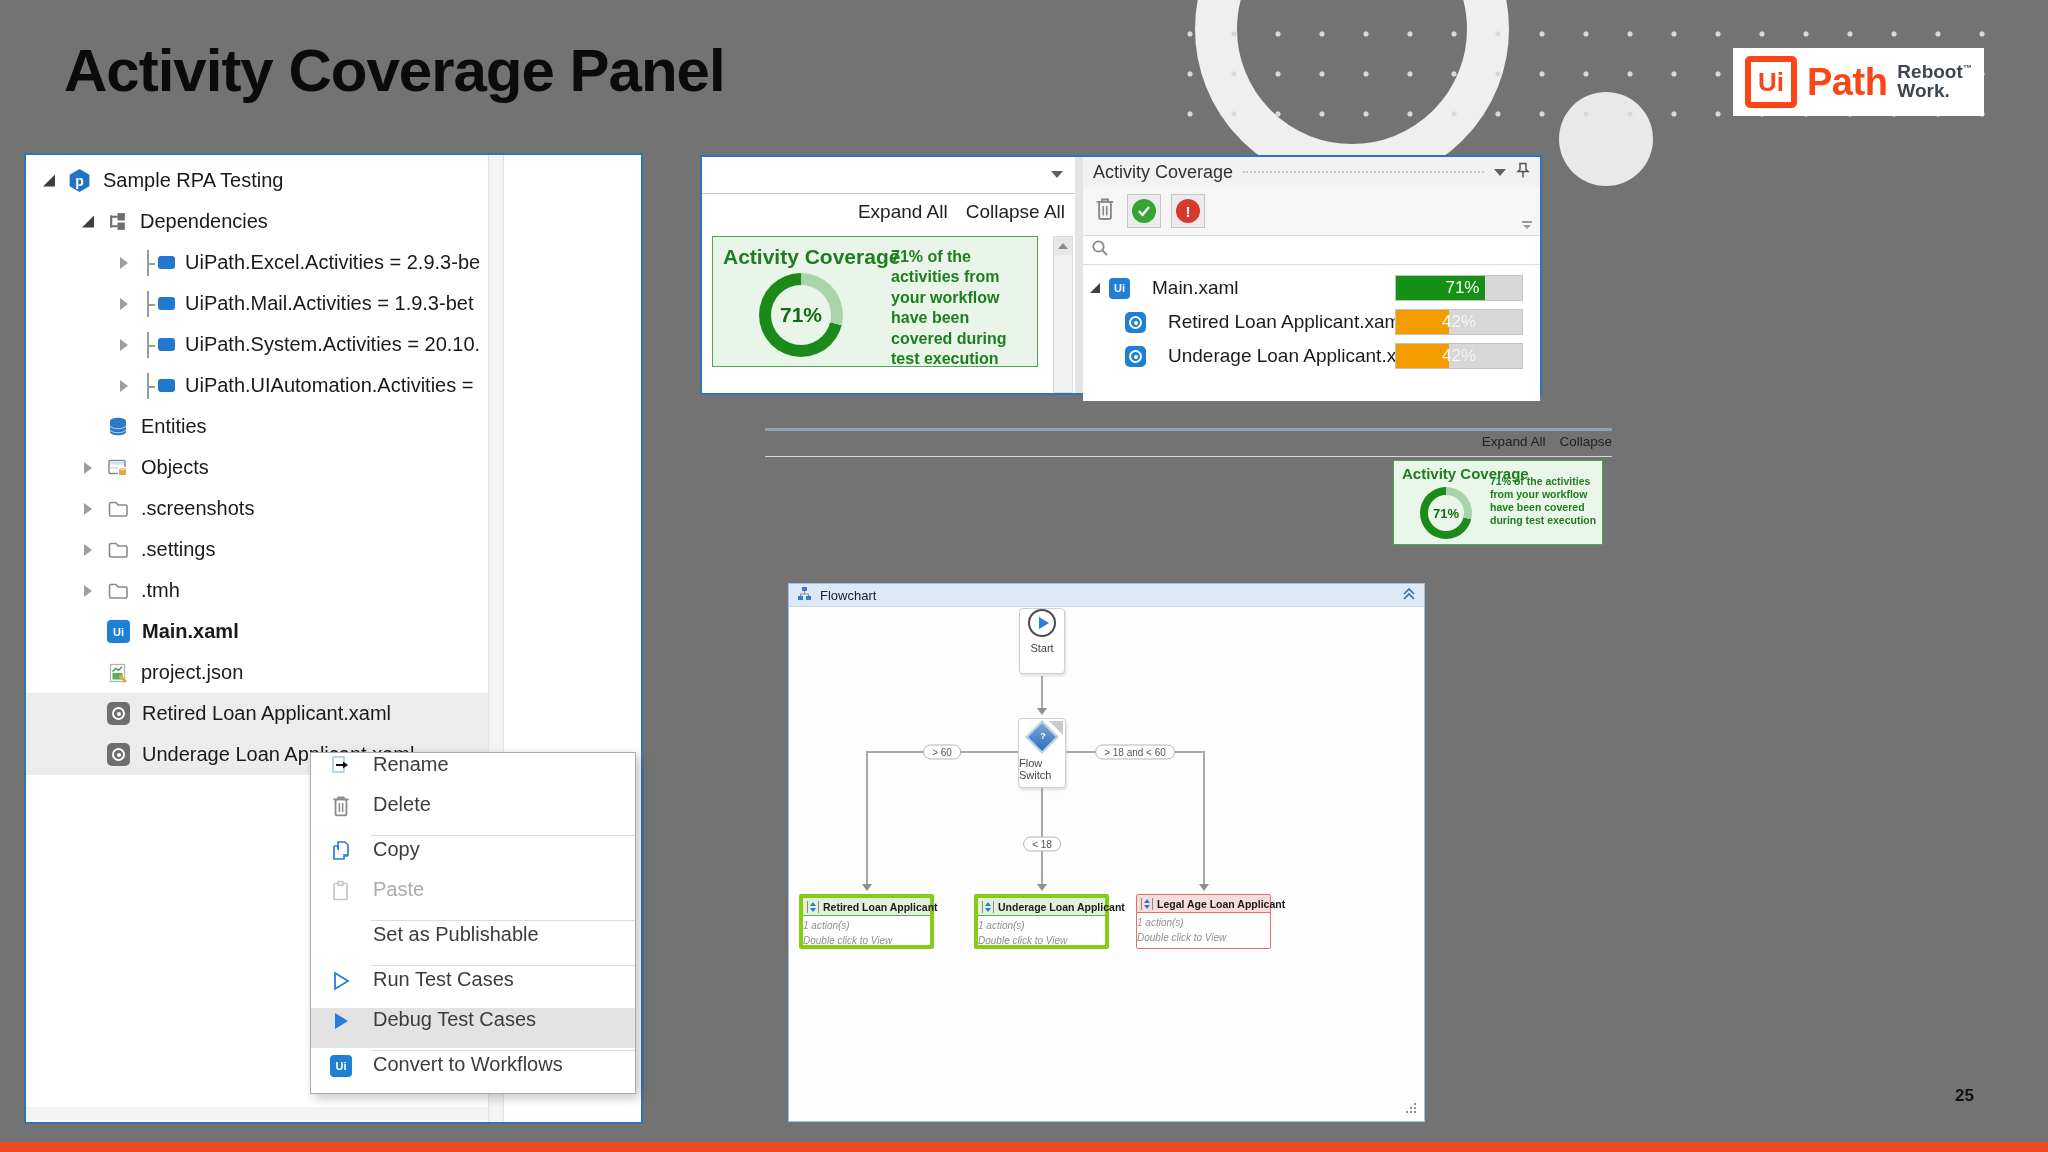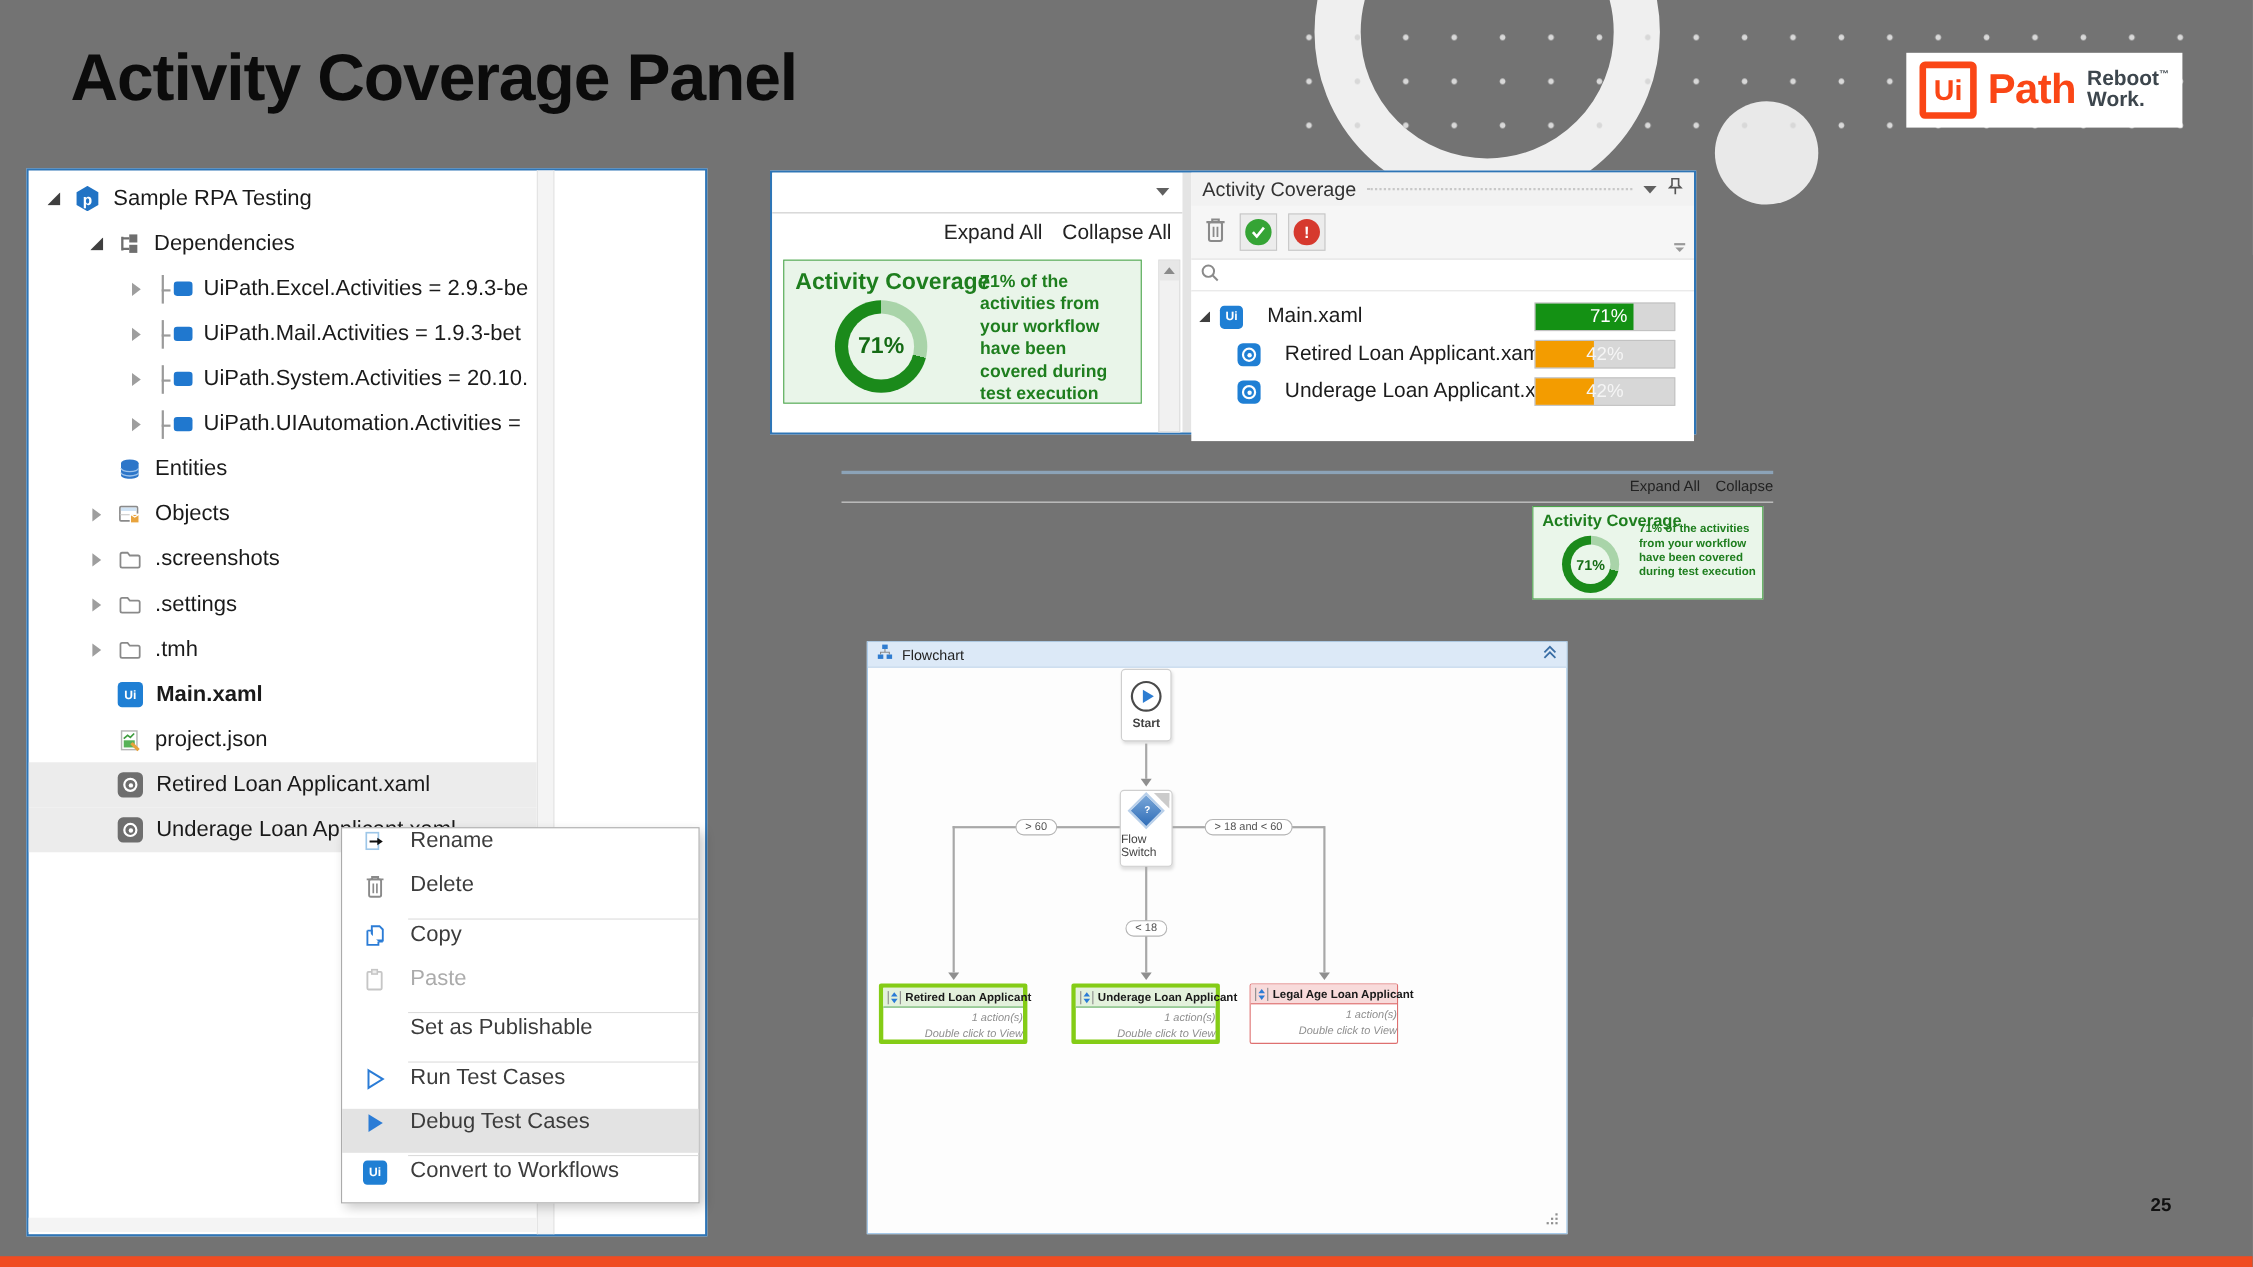--- a/index.html
+++ b/index.html
@@ -147,21 +147,21 @@
   
   .flow{position:absolute;left:788px;top:583px;width:637px;height:539px;background:#fdfdfd;
     border:1px solid #9CC3E6;box-sizing:border-box;z-index:2;}
   .flow-head{height:22px;background:#DCE9F7;display:flex;align-items:center;padding:0 8px;gap:8px;
     border-bottom:1px solid #c3d7ec;}
   .flow-title{font-size:13px;color:#222;}
   .flow-collapse{margin-left:auto;}
   .fnode{position:absolute;background:#fff;border:1px solid #cfcfcf;border-radius:4px;
     box-shadow:1px 2px 3px rgba(0,0,0,0.12);display:flex;flex-direction:column;align-items:center;
     box-sizing:border-box;}
-  .start-node{left:230px;top:24px;width:46px;height:66px;justify-content:center;gap:5px;font-weight:bold;}
+  .start-node{left:230px;top:24px;width:46px;height:66px;gap:5px;}
   .start-circle{width:28px;height:28px;border:2.5px solid #4a4a4a;border-radius:50%;box-sizing:border-box;
     display:grid;place-items:center;}
   .start-play{width:0;height:0;border-top:6px solid transparent;border-bottom:6px solid transparent;
     border-left:10px solid #2D7DD2;margin-left:3px;}
   .fnode-label{font-size:11px;color:#444;}
   .switch-node{left:229px;top:134px;width:48px;height:70px;justify-content:center;gap:8px;}
   .switch-node::after{content:"";position:absolute;right:2px;top:2px;width:0;height:0;
     border-left:7px solid transparent;border-bottom:7px solid transparent;border-top:7px solid #a9a9a9;
     border-right:7px solid #a9a9a9;opacity:.6;}
   .diamond{width:20px;height:20px;background:linear-gradient(135deg,#7AA7D8,#2F6DB8);
@@ -181,21 +181,21 @@
   .bn-head{height:17px;display:flex;align-items:center;gap:4px;padding:0 4px;}
   .bnode.green .bn-head{background:#E3F1DC;border-bottom:1px solid #62AE62;}
   .bnode.red .bn-head{background:#F8DBDB;border-bottom:1px solid #DE7070;}
   .bn-title{font-size:10.5px;font-weight:bold;color:#1a1a1a;white-space:nowrap;}
   .nic{width:10px;height:12px;position:relative;flex:none;border-left:1px solid #8a8a8a;
     border-right:1px solid #8a8a8a;}
   .nic::before{content:"";position:absolute;left:2px;top:1px;border-left:3px solid transparent;
     border-right:3px solid transparent;border-bottom:4px solid #2B7CD6;}
   .nic::after{content:"";position:absolute;left:2px;bottom:1px;border-left:3px solid transparent;
     border-right:3px solid transparent;border-top:4px solid #2B7CD6;}
-  .bn-body{text-align:right;font-size:10px;font-style:italic;color:#8f8f8f;line-height:1.45;
+  .bn-body{text-align:left;font-size:10px;font-style:italic;color:#8f8f8f;line-height:1.45;
     padding-top:3px;}
   .grip{position:absolute;right:8px;bottom:8px;width:10px;height:10px;}
   .grip::before{content:"";position:absolute;right:0;bottom:0;width:2px;height:2px;background:#8f8f8f;
     box-shadow:-4px 0 #8f8f8f,-8px 0 #8f8f8f,0 -4px #8f8f8f,-4px -4px #8f8f8f,0 -8px #8f8f8f;}
 </style>
 </head>
 <body>
 
 <div id="slide">
 

